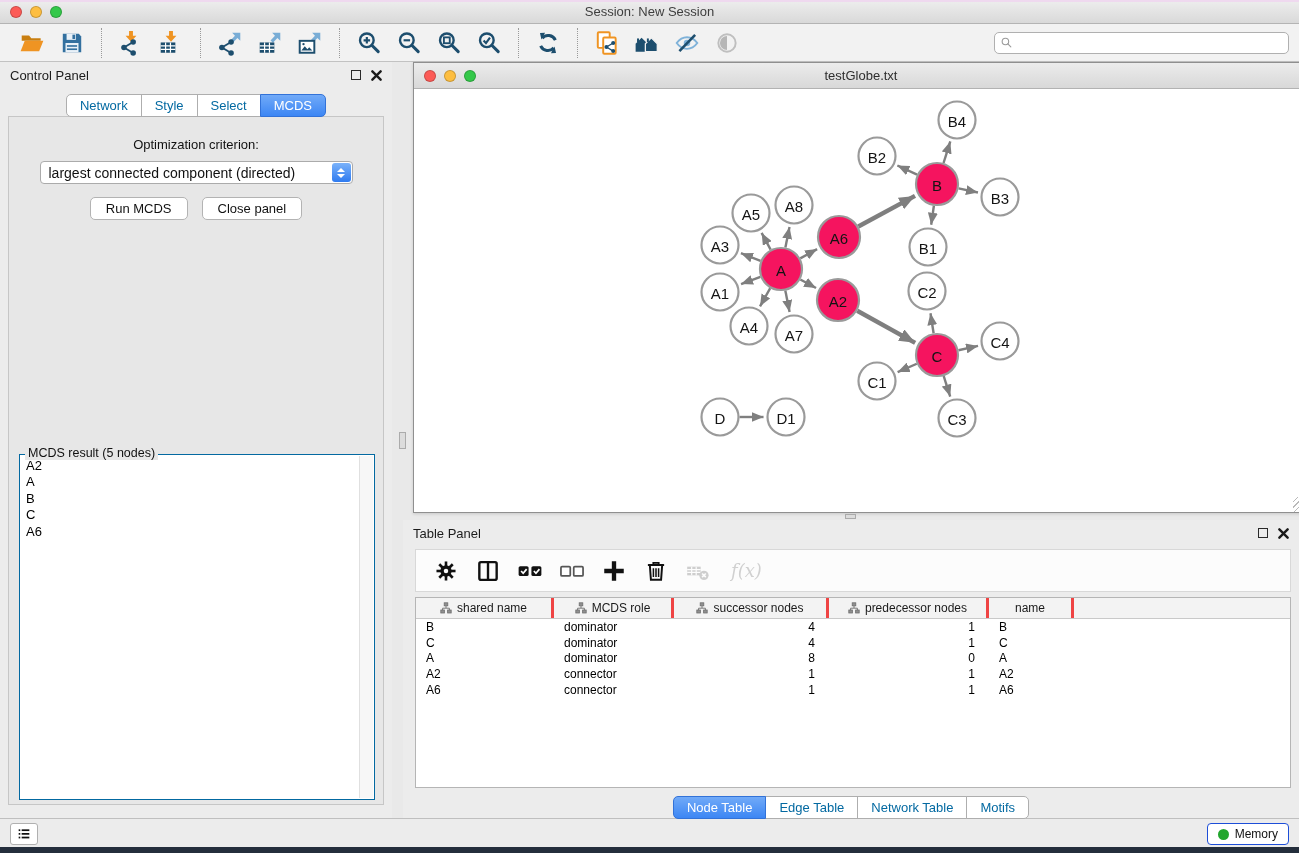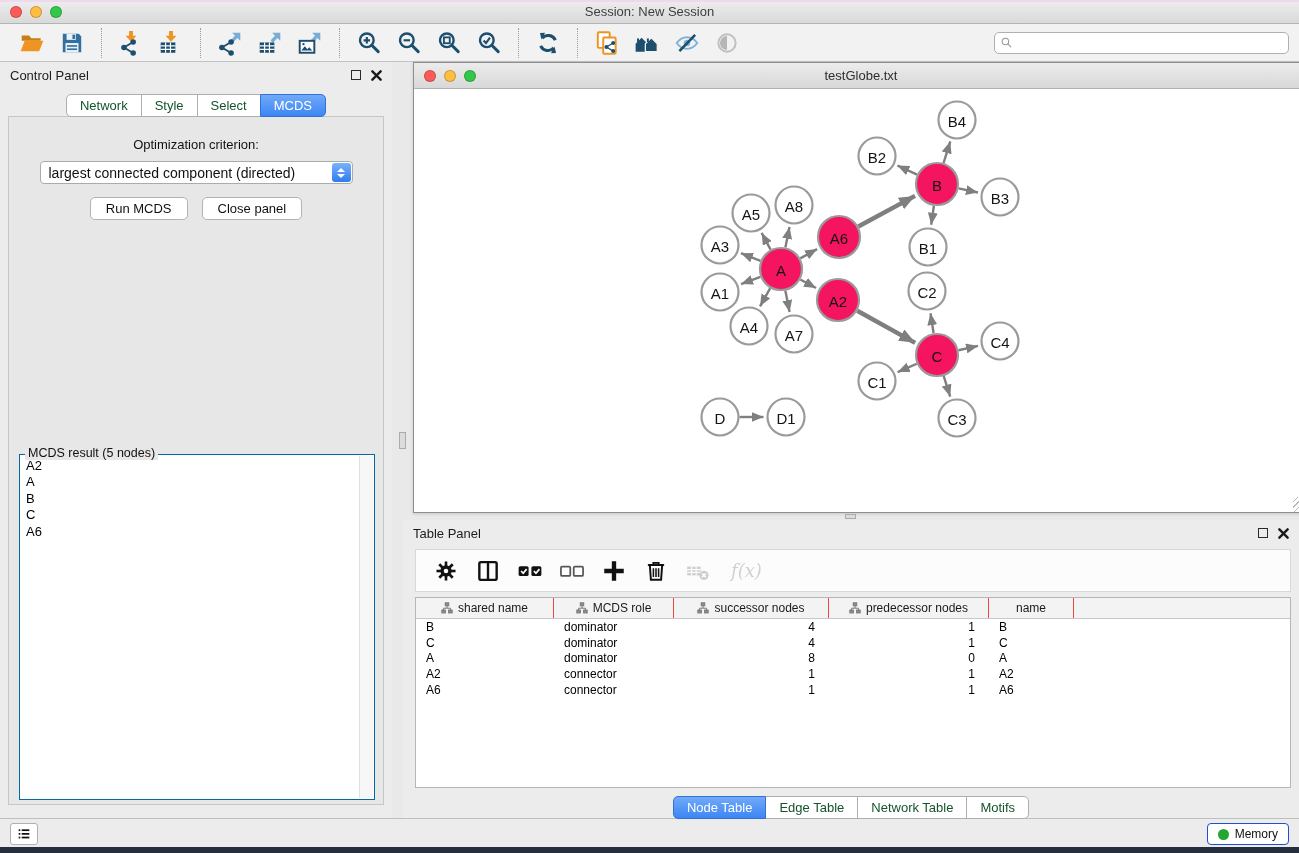--- a/index.html
+++ b/index.html
@@ -30,21 +30,21 @@
   
   #control-panel { position:absolute; left:0; top:62px; width:392px; height:756px; background:#ececec; }
   .panel-head { height:26px; display:flex; align-items:center; padding:0 10px; }
   .panel-head .ptitle { font-size:13px; color:#1c1c1c; }
   .panel-head .picons { margin-left:auto; display:flex; gap:10px; align-items:center; }
   .float-ic { width:10px; height:10px; border:1.5px solid #2a2a2a; background:transparent; }
   .close-ic svg { width:11px; height:11px; display:block; }
 
   .segbar { display:flex; justify-content:center; margin-top:6px; position:relative; z-index:2; }
   .seg { font-size:13px; padding:3px 13px; background:#fff; border:1px solid #aeaeae; margin-left:-1px;
-    color:#14532d; cursor:pointer; position:relative; }
+    color:#0369a1; cursor:pointer; position:relative; }
   .seg:first-child { border-radius:5px 0 0 5px; margin-left:0; }
   .seg:last-child { border-radius:0 5px 5px 0; }
   .seg.active { background:linear-gradient(#71aaf8,#3c86f4); border-color:#3272d8; color:#fff; z-index:3; }
 
   #cp-content { position:absolute; left:8px; right:8px; top:54px; bottom:13px;
     background:#e7e7e7; border:1px solid #c6c6c6; }
   #opt-label { text-align:center; font-size:13px; color:#111; margin-top:20px; }
   #criterion-row { display:flex; justify-content:center; margin-top:9px; }
   #criterion-select { width:313px; height:23px; background:#fff; border:1px solid #ababab; border-radius:4px;
     display:flex; align-items:center; font-size:14px; color:#111; padding-left:8px; position:relative; cursor:pointer; }
@@ -82,21 +82,21 @@
   #table-panel { position:absolute; left:403px; top:520px; width:896px; height:298px; background:#ececec; }
   #tp-toolbar { position:absolute; left:12px; right:8px; top:29px; height:43px; background:#fcfcfc;
     border:1px solid #d8d8d8; display:flex; align-items:center; padding-left:9px; }
   #tp-toolbar .tb-icon { margin:0 6px; }
   .fx-label { font-style:italic; font-family:"DejaVu Serif",serif; font-size:18px; color:#a6a6a6; margin:0 6px; cursor:default; }
 
   #node-table { position:absolute; left:12px; right:8px; top:77px; height:191px; background:#fff;
     border:1px solid #b5b5b5; overflow:hidden; }
   #nt-header { display:flex; height:21px; background:#f3f3f3; border-bottom:1px solid #c9c9c9; }
   .nt-hcell { display:flex; align-items:center; justify-content:center; gap:5px; font-size:12px; color:#1a1a1a;
-    border-right:1px solid #ef4444; cursor:pointer; }
+    border-right:3px solid #ef4444; cursor:pointer; }
   .nt-hcell svg { width:12px; height:12px; }
   .nt-row { display:flex; height:15.8px; align-items:center; cursor:default; }
   .nt-cell { font-size:12px; color:#000; padding-left:10px; overflow:hidden; white-space:nowrap; }
   .nt-cell.num { text-align:right; padding-left:0; padding-right:14px; }
 
   #tp-tabs { position:absolute; left:0; right:0; top:270px; display:flex; justify-content:center; }
 
   
   #status-bar { position:absolute; left:0; top:818px; width:1299px; height:29px; background:#ececec; border-top:1px solid #bfbfbf; }
   #list-button { position:absolute; left:10px; top:4px; width:28px; height:22px; background:#fff;

